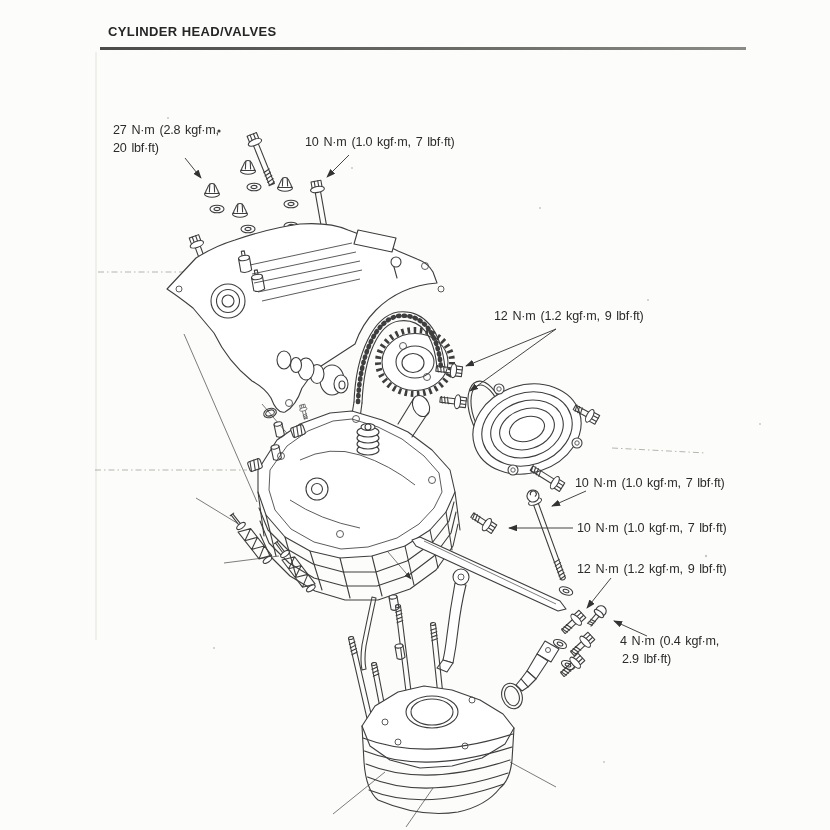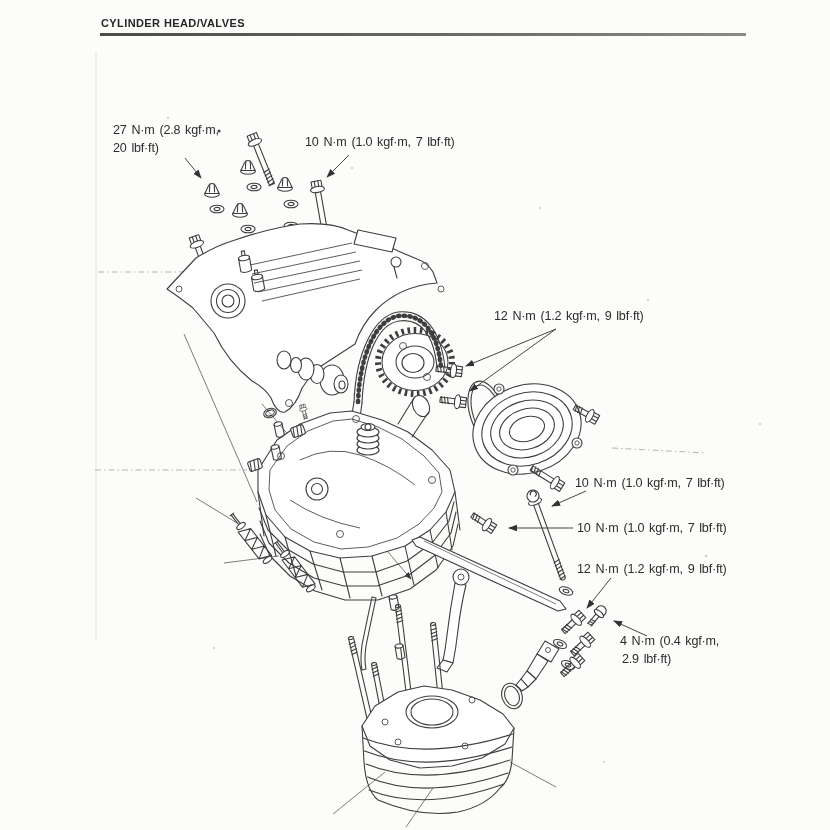--- a/index.html
+++ b/index.html
@@ -1,19 +1,19 @@
 <!DOCTYPE html>
 <html><head>
 <meta charset="utf-8">
 <style>
   html,body{margin:0;padding:0;background:#fbfbf9;}
   #page{position:relative;width:830px;height:830px;background:#fcfcfa;overflow:hidden;
         font-family:"Liberation Sans",sans-serif;}
   #hdr{position:absolute;left:100px;top:16px;width:646px;}
-  #hdr h1{margin:1px;font-size:11px;font-weight:bold;letter-spacing:.4px;color:#262626;
+  #hdr h1{margin:8px;font-size:13px;font-weight:bold;letter-spacing:.4px;color:#262626;
           font-family:"Liberation Sans",sans-serif;}
   #rule{height:3px;margin-top:4px;background:linear-gradient(to right,#4b4b49,#6d6d6a 60%,#8a8a86);}
   svg{position:absolute;left:0;top:0;}
   .s{stroke:#3e3e3e;fill:none;stroke-width:1.1;stroke-linecap:round;stroke-linejoin:round;}
   .f{stroke:#3e3e3e;fill:#ffffff;stroke-width:1.1;stroke-linejoin:round;}
   .fl{stroke:#4a4a4a;fill:none;stroke-width:.9;stroke-linejoin:round;}
   .thin{stroke:#5a5a5a;fill:none;stroke-width:.8;}
   .lead{stroke:#3c3c3c;fill:none;stroke-width:.95;}
   .dash{stroke:#a2a29c;stroke-width:.8;stroke-dasharray:6 3 1.5 3;fill:none;}
   .roll{stroke:#3e3e3e;fill:none;stroke-width:4.6;stroke-dasharray:1.2 4.4;stroke-linecap:round;}

